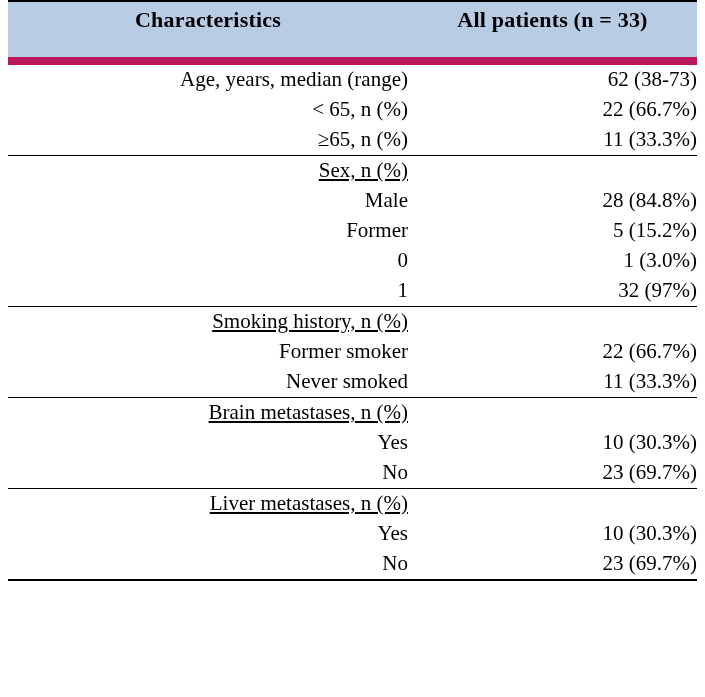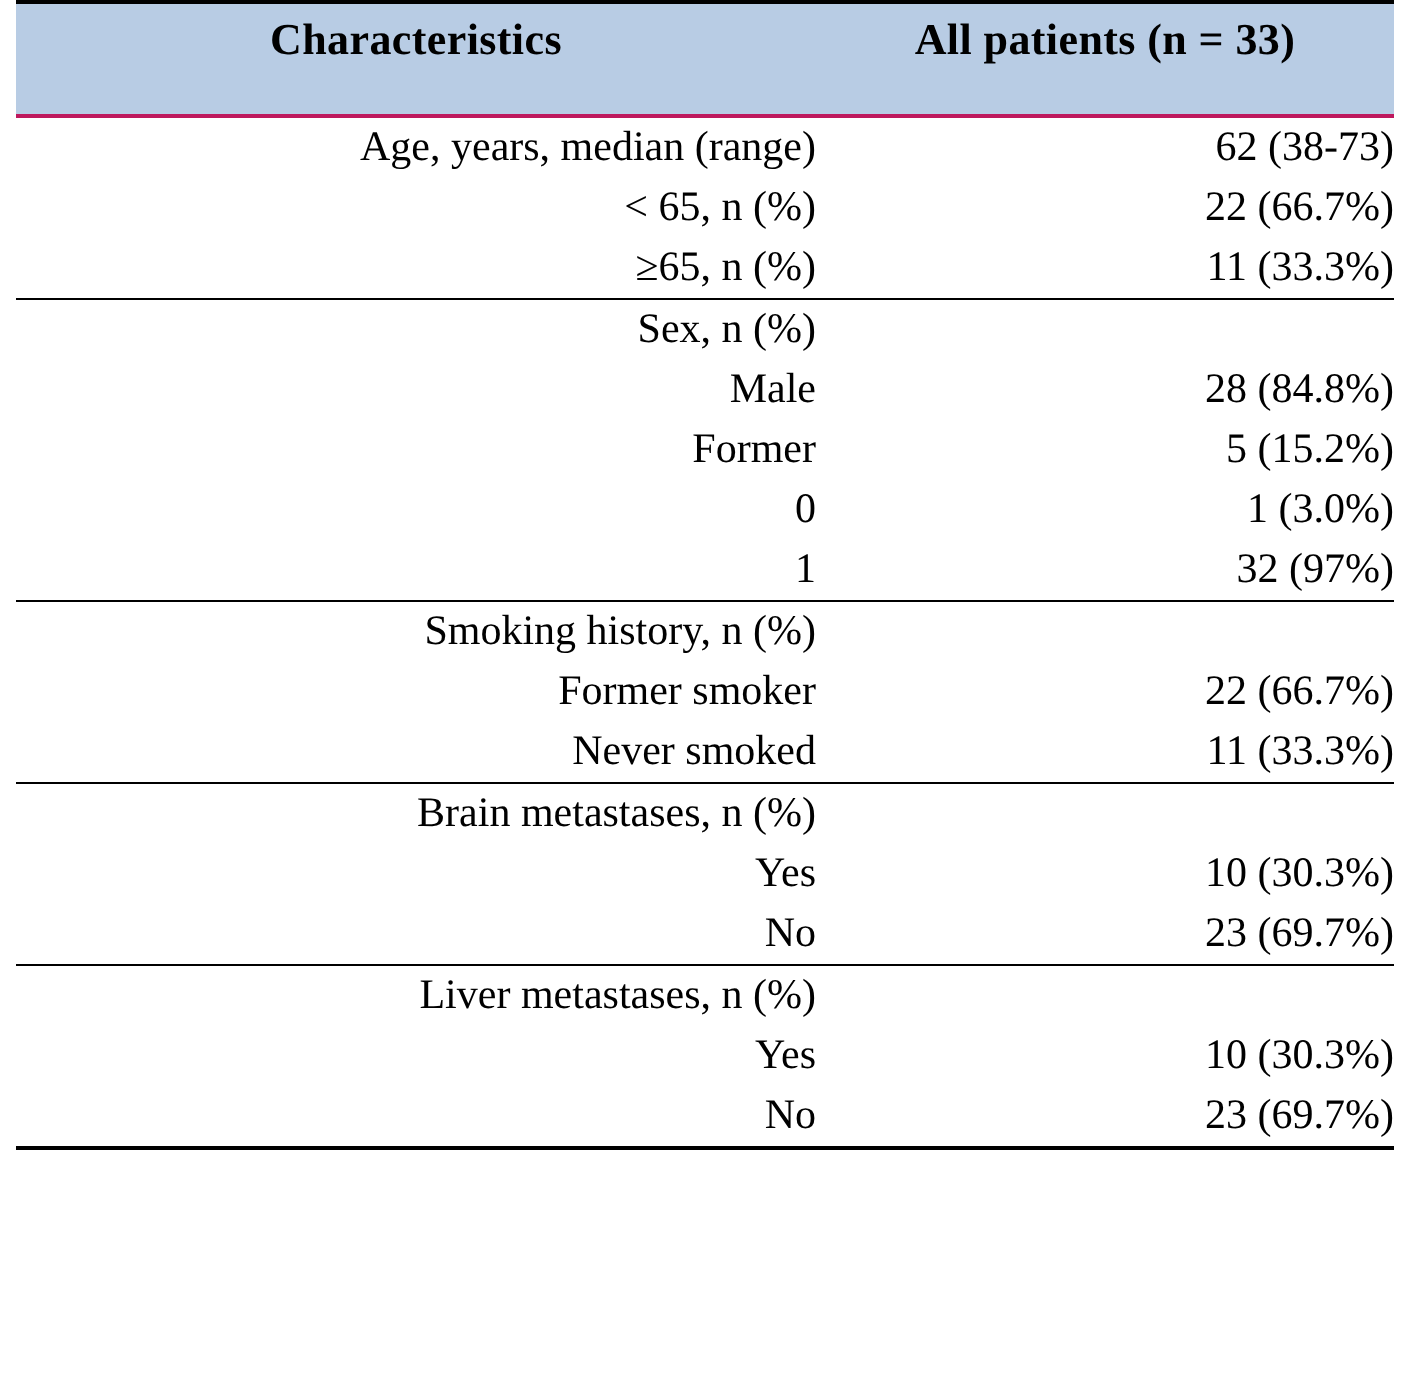--- a/index.html
+++ b/index.html
@@ -28,41 +28,42 @@
   table.char-table col.c1 { width: 400px; }
   table.char-table col.c2 { width: 289px; }
 
   thead th {
     background: #b8cce4;
     font-weight: bold;
     font-size: 22px;
     text-align: center;
     padding: 5px 0 24px 0;
     border-top: 2px solid #000;
-    border-bottom: 2px solid #be185d;
+    border-bottom: 8px solid #be185d;
     letter-spacing: 0.2px;
   }
   tbody td {
     font-size: 21px;
     padding: 2px 0 3px 0;
     vertical-align: middle;
     background: #ffffff;
   }
   td.label-left {
     text-align: right;
     padding-left: 10px;
   }
   td.label-center {
     text-align: right;
   }
   td.value {
     text-align: right;
   }
   tr.group-start td {
     border-top: 1.5px solid #000;
+    text-decoration: underline;
   }
   tr.last-row td {
     border-bottom: 2px solid #000;
   }
 </style>
 </head>
 <body>
 
 <div class="table-wrap">
   <table class="char-table">

